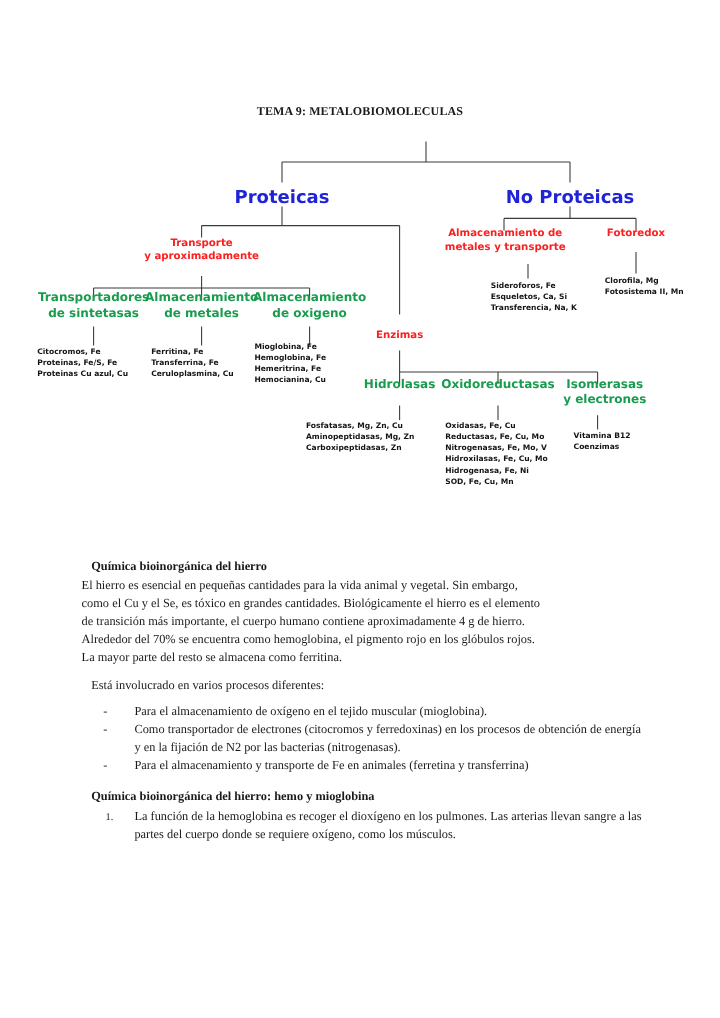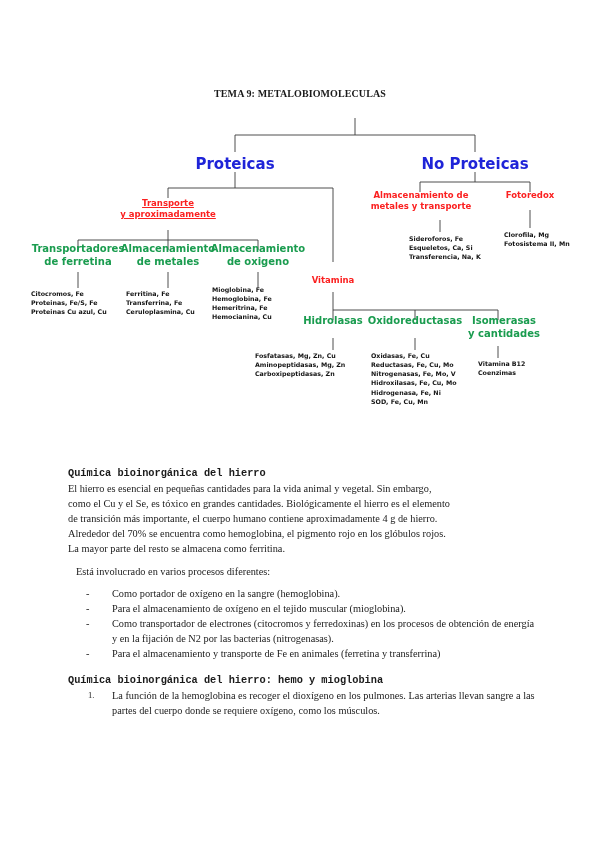--- a/index.html
+++ b/index.html
@@ -84,22 +84,21 @@
     position: absolute;
     left: 68px;
     top: 466px;
     width: 468px;
     font-size: 10.3px;
     line-height: 1.45;
     text-align: left;
   }
   .heading {
     font-weight: bold;
-    margin: 0 0 1px 0;
-    font-family: Liberation Mono, monospace;
+    margin: 0 0 1px 8px;
   }
   .para {
     margin: 0;
   }
   .para-line { display: block; }
   .lead-in { margin: 8px; }
   ul.dash-list {
     list-style: none;
     margin: 0;
     padding: 0 0 0 18px;
@@ -186,30 +185,30 @@
         <path d="M530 72 L530 82"></path>
 
         <path d="M440 110 L440 122"></path>
         <path d="M530 100 L530 118"></path>
       </g>
     </svg>
 
     <div class="node lvl1" style="left:185px; top:45px; width:100px;">Proteicas</div>
     <div class="node lvl1" style="left:415px; top:45px; width:120px;">No Proteicas</div>
 
-    <div class="node lvl2" style="left:108px; top:88px; width:120px;text-decoration:underline;">
+    <div class="node lvl2" style="left:108px; top:88px; width:120px;">
       <div>Transporte</div>
       <div>y aproximadamente</div>
     </div>
 
-    <div class="node lvl2" style="left:298px; top:165px; width:70px;">Vitamina</div>
+    <div class="node lvl2" style="left:298px; top:165px; width:70px;">Enzimas</div>
 
     <div class="node lvl3" style="left:26px; top:133px; width:104px;">
       <div>Transportadores</div>
-      <div>de ferretina</div>
+      <div>de sintetasas</div>
     </div>
     <div class="node lvl3" style="left:118px; top:133px; width:100px;">
       <div>Almacenamiento</div>
       <div>de metales</div>
     </div>
     <div class="node lvl3" style="left:208px; top:133px; width:100px;">
       <div>Almacenamiento</div>
       <div>de oxigeno</div>
     </div>
 
@@ -231,21 +230,21 @@
     </div>
 
     <div class="node lvl3" style="left:288px; top:205px; width:90px;">
       <div>Hidrolasas</div>
     </div>
     <div class="node lvl3" style="left:365px; top:205px; width:100px;">
       <div>Oxidoreductasas</div>
     </div>
     <div class="node lvl3" style="left:464px; top:205px; width:80px;">
       <div>Isomerasas</div>
-      <div>y cantidades</div>
+      <div>y electrones</div>
     </div>
 
     <div class="leaf" style="left:255px; top:241px;">
       <div>Fosfatasas, Mg, Zn, Cu</div>
       <div>Aminopeptidasas, Mg, Zn</div>
       <div>Carboxipeptidasas, Zn</div>
     </div>
     <div class="leaf" style="left:371px; top:241px;">
       <div>Oxidasas, Fe, Cu</div>
       <div>Reductasas, Fe, Cu, Mo</div>
@@ -287,21 +286,20 @@
       <span class="para-line">El hierro es esencial en pequeñas cantidades para la vida animal y vegetal. Sin embargo,</span>
       <span class="para-line">como el Cu y el Se, es tóxico en grandes cantidades. Biológicamente el hierro es el elemento</span>
       <span class="para-line">de transición más importante, el cuerpo humano contiene aproximadamente 4 g de hierro.</span>
       <span class="para-line">Alrededor del 70% se encuentra como hemoglobina, el pigmento rojo en los glóbulos rojos.</span>
       <span class="para-line">La mayor parte del resto se almacena como ferritina.</span>
     </div>
 
     <div class="lead-in">Está involucrado en varios procesos diferentes:</div>
 
     <ul class="dash-list">
-      <li>Como portador de oxígeno en la sangre (hemoglobina).</li>
       <li>Para el almacenamiento de oxígeno en el tejido muscular (mioglobina).</li>
       <li>Como transportador de electrones (citocromos y ferredoxinas) en los procesos de obtención de energía y en la fijación de N2 por las bacterias (nitrogenasas).</li>
       <li>Para el almacenamiento y transporte de Fe en animales (ferretina y transferrina)</li>
     </ul>
 
     <div class="section-gap"></div>
 
     <div class="heading">Química bioinorgánica del hierro: hemo y mioglobina</div>
 
     <ol class="num-list">

